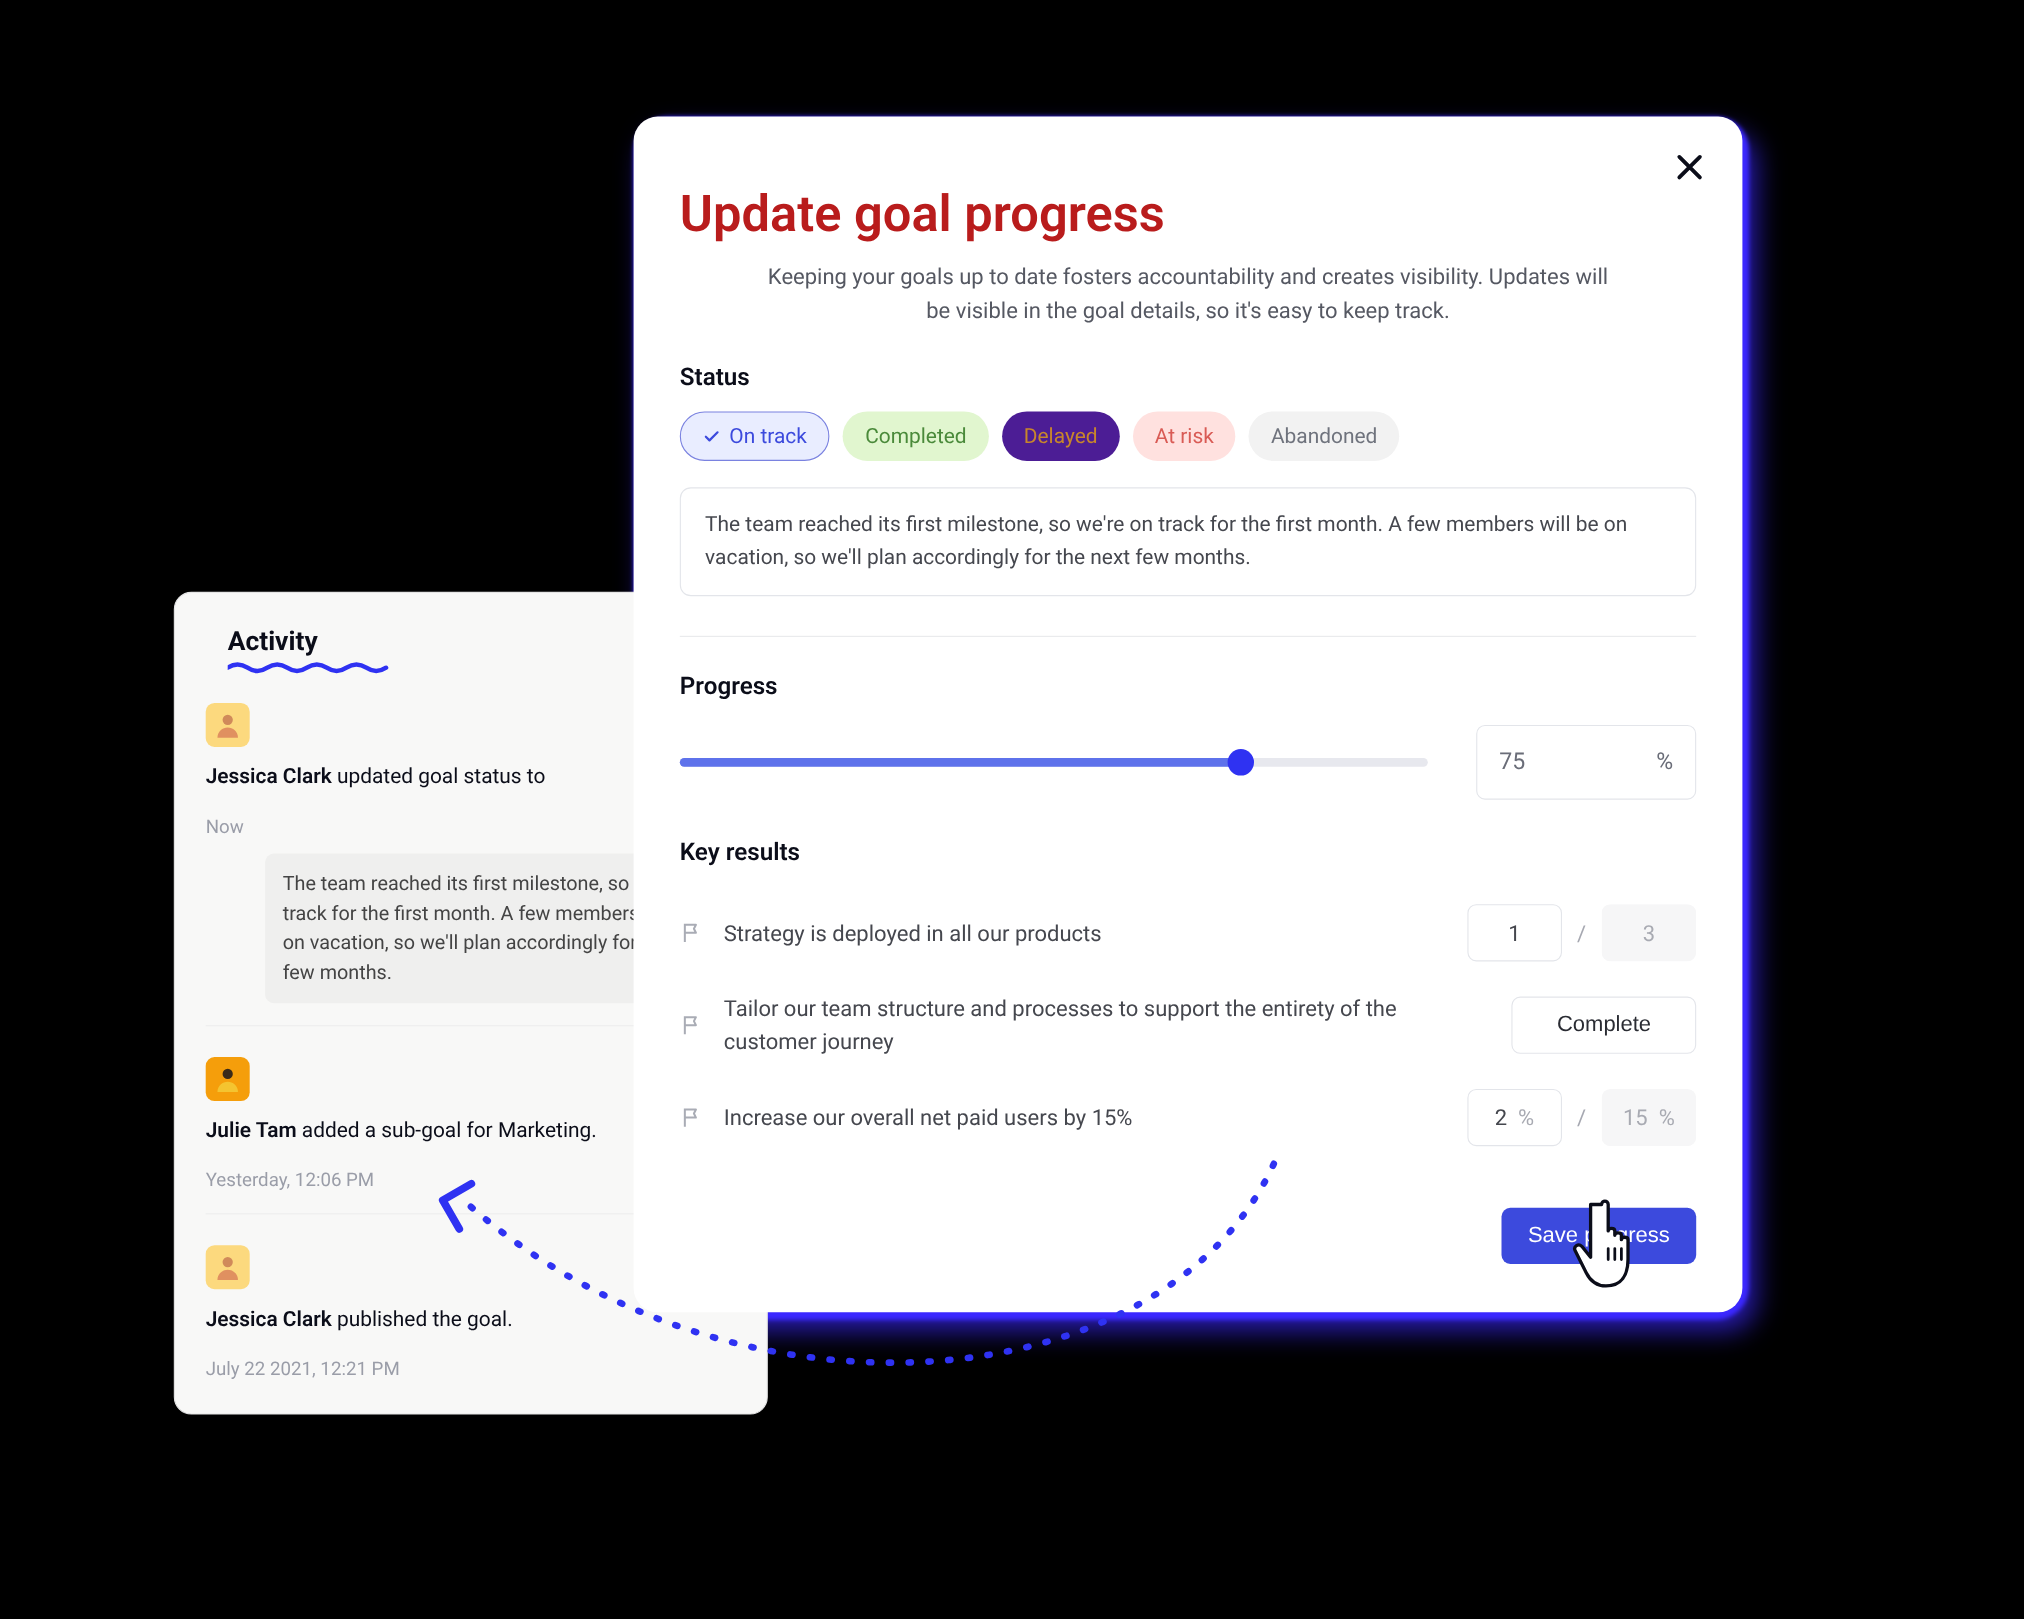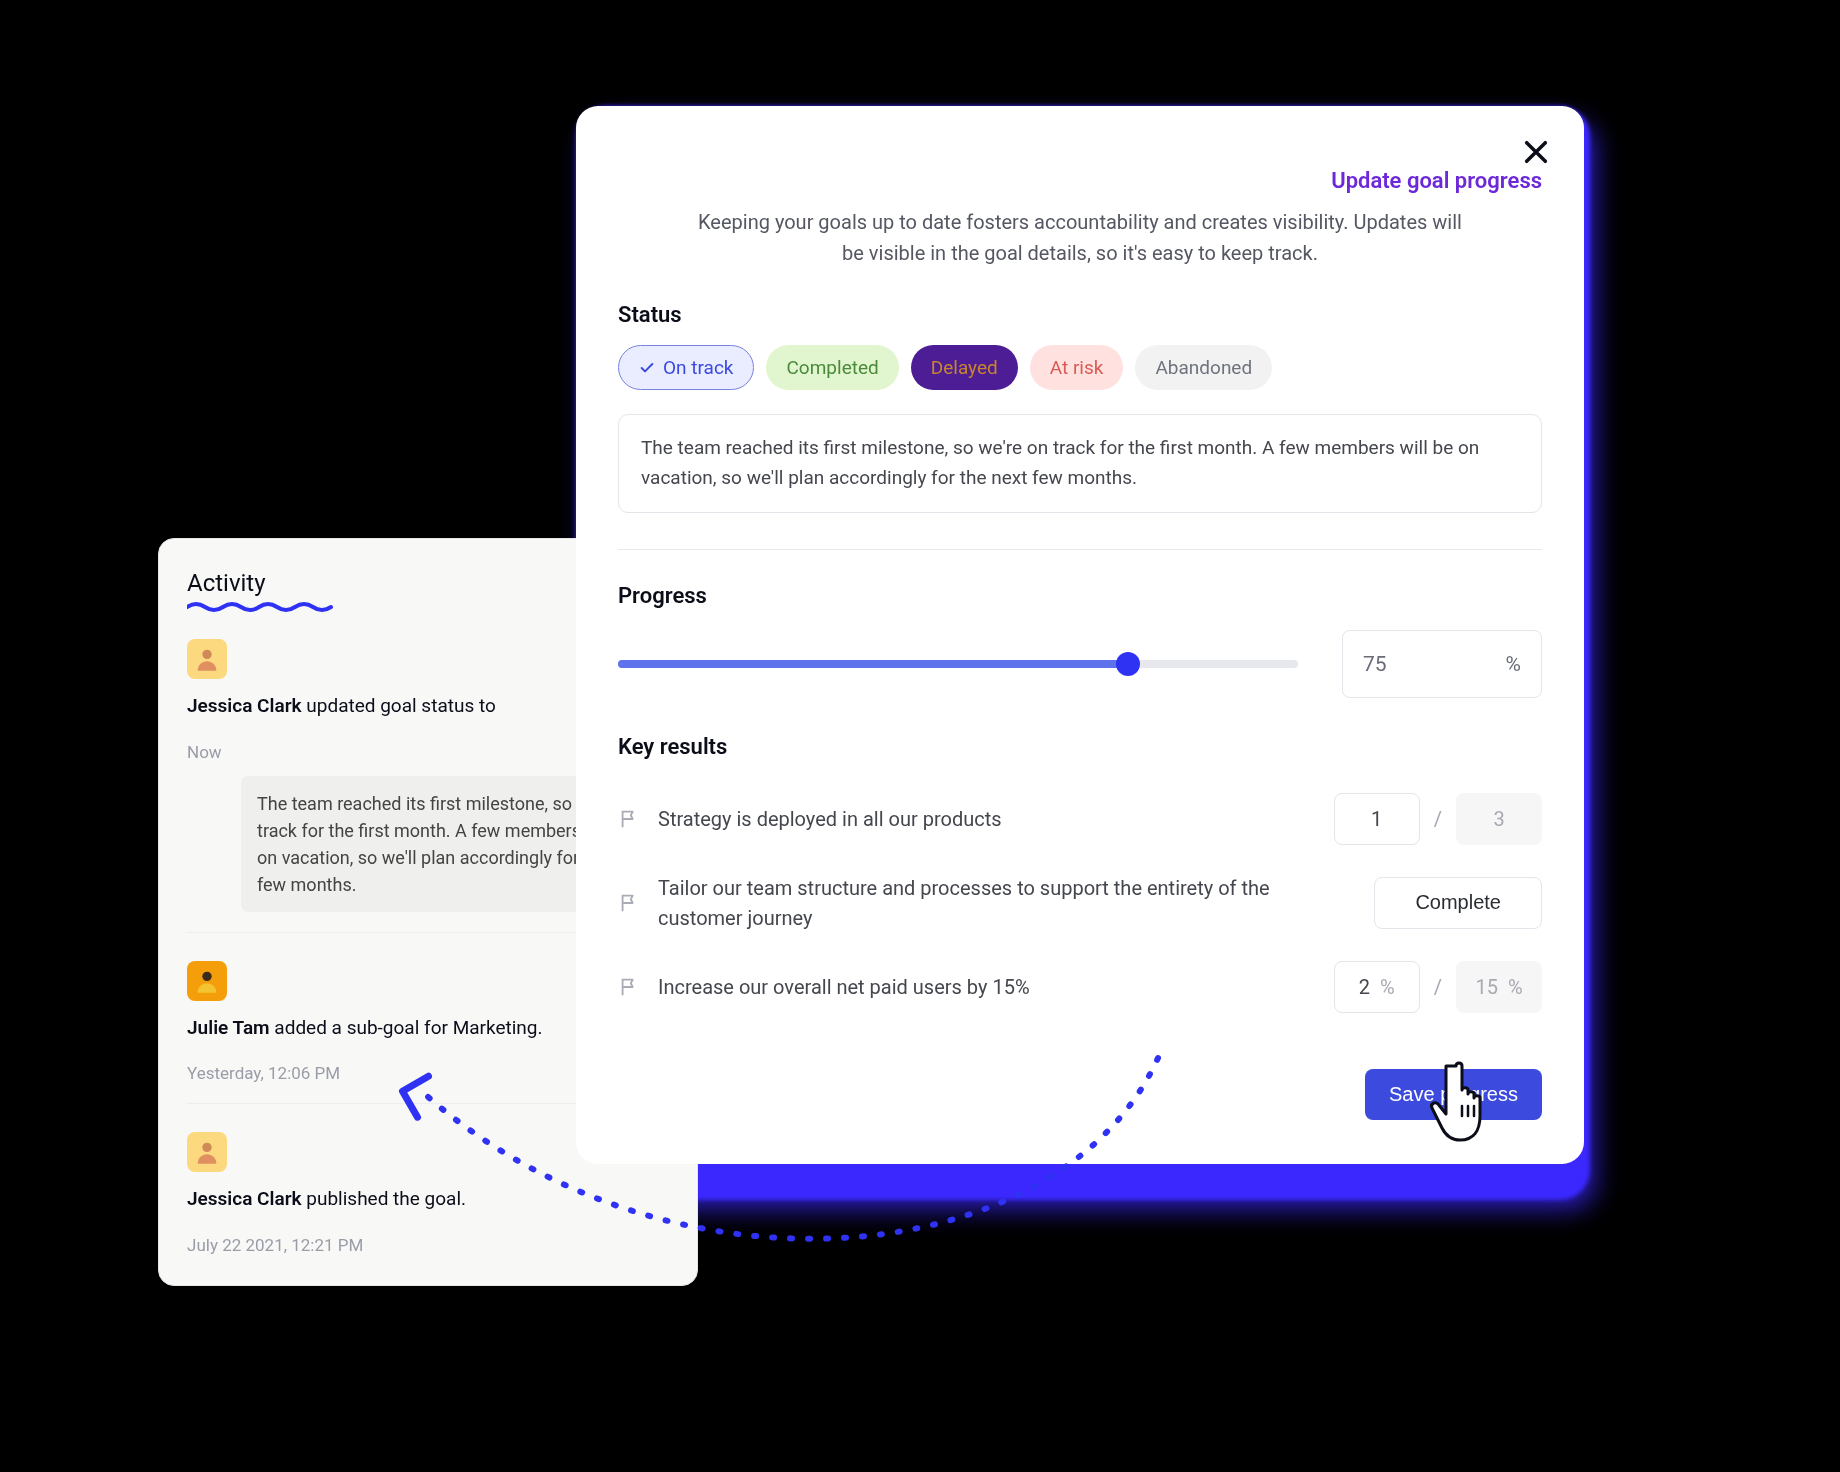--- a/index.html
+++ b/index.html
@@ -22,25 +22,26 @@
     position: absolute;
     top: 430px; left: 0;
     width: 540px;
     background: #f8f8f7;
     border-radius: 16px;
     border: 1px solid #e5e5e5;
     padding: 30px 28px;
   }
   .activity-title {
     font-size: 24px;
-    font-weight: 400;
+    font-weight: 700;
     color: #0b0d19;
     padding-bottom: 14px;
     display: inline-block;
     position: relative;
+    margin-left: 20px;
   }
   .wavy-underline {
     position: absolute;
     left: 0; bottom: -2px;
     width: 150px; height: 12px;
   }
   .activity-item {
     display: flex;
     gap: 14px;
     padding: 16px 0 0 0;
@@ -83,21 +84,21 @@
     width:1008px;
     background:#fff;
     border-radius:22px;
     padding:48px 42px 44px;
   }
   .close-icon{
     position:absolute; top:32px; right:34px;
     width:28px;height:28px; cursor:pointer;
   }
   .modal-title{
-    text-align:right; font-size:22px; font-weight:600; color:#6d28d9;
+    text-align:left; font-size:46px; font-weight:600; color:#b91c1c;
     margin-top:14px;
   }
   .modal-sub{
     text-align:center; font-size:20px; color:#555862;
     max-width:770px; margin:14px auto 0; line-height:1.55;
   }
   .section-label{
     font-size:22px; font-weight:600; color:#0b0d19; margin-top:33px;
   }
   .status-chips{display:flex;gap:12px;margin-top:18px;}

